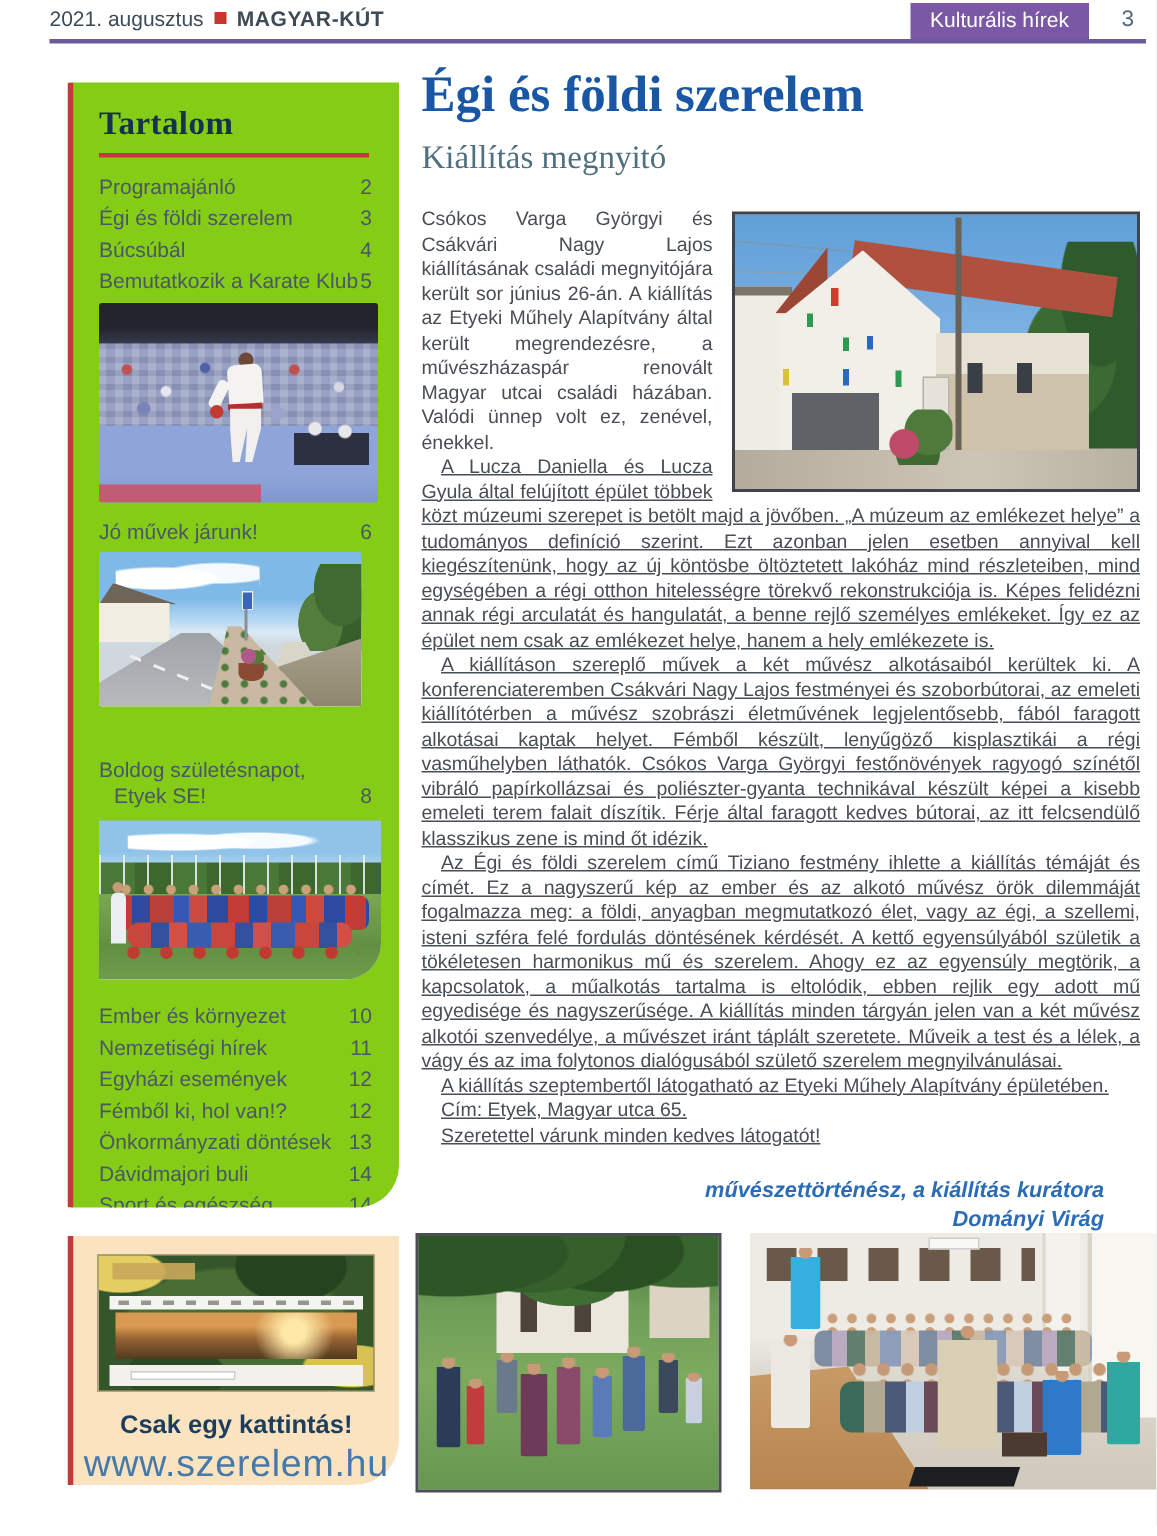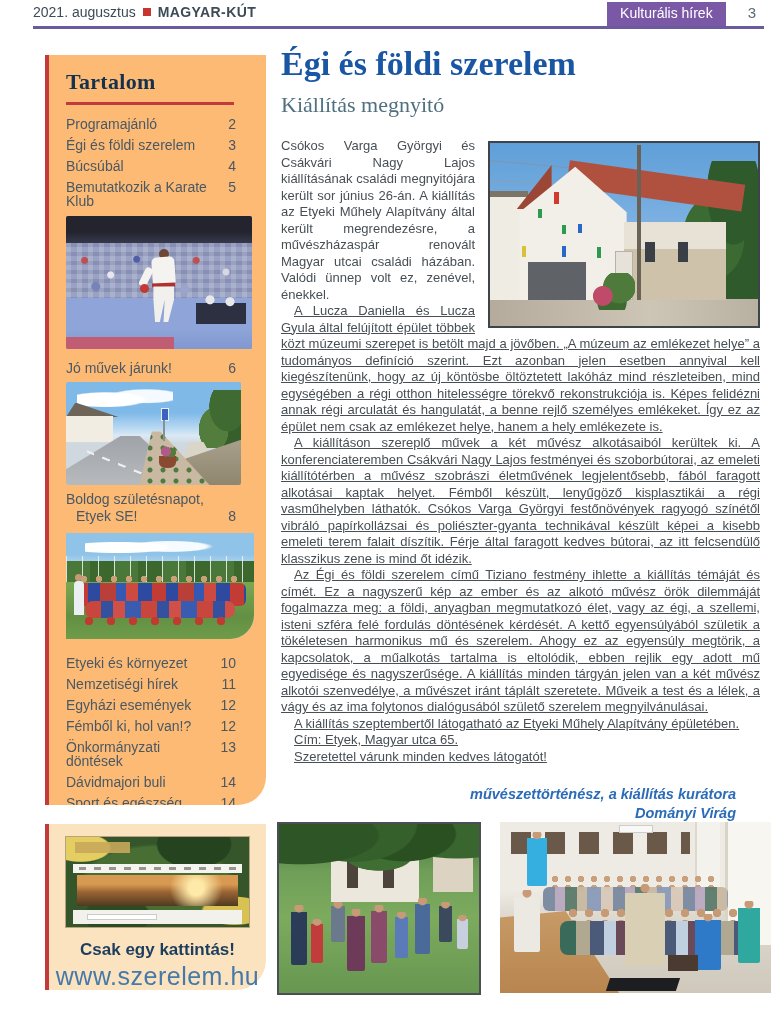--- a/index.html
+++ b/index.html
@@ -14,30 +14,30 @@
          border-bottom:3px solid #6b5a9e; display:flex; justify-content:space-between; align-items:flex-end; }
   .hdr-left { display:flex; align-items:center; padding-bottom:6px; font-size:14px; color:#3d4b57; }
   .hdr-date { font-weight:400; }
   .hdr-sq { display:inline-block; width:8px; height:8px; background:#c8342e; margin:0 7px; }
   .hdr-pub { font-weight:700; letter-spacing:0.4px; }
   .hdr-right { display:flex; align-items:flex-end; }
   .hdr-badge { background:#7a58a6; color:#fff; font-size:14px; padding:3px 13px 5px; }
   .hdr-pageno { font-size:15px; color:#5a6a75; margin-left:22px; margin-right:8px; padding-bottom:5px; }
   
   .sidebar { position:absolute; left:45px; top:55px; width:221px; height:750px;
-             background:#fdba74; border-left:4px solid #c23a3c; border-radius:0 0 28px 0;
-             padding:14px 30px 0 17px; overflow:hidden; }
+             background:#84cc16; border-left:4px solid #c23a3c; border-radius:0 0 28px 0;
+             padding:14px 18px 0 17px; overflow:hidden; }
   .toc-title { font-family:"Liberation Serif","DejaVu Serif",serif; font-weight:bold;
                font-size:22px; color:#14314e; letter-spacing:0.3px; }
   .toc-rule { height:3px; background:#c23a3c; margin:7px 2px 12px 0; }
   .toc-row { display:flex; justify-content:space-between; font-size:14px; color:#4a5864;
              margin-bottom:7px; line-height:14px; }
   .toc-row .pg { color:#4a5864; }
   .toc-row2 { display:flex; justify-content:space-between; align-items:flex-end;
-              font-size:14px; color:#4a5864; margin-top:6px; line-height:17px; }
+              font-size:14px; color:#4a5864; margin-top:34px; line-height:17px; }
   .toc-row2 .l2 { padding-left:10px; }
   .mt12 { margin-top:12px; } .mt17 { margin-top:17px; } .mt8 { margin-top:8px; } .mt2 { margin-top:2px; }
   .sb-photo { position:relative; overflow:hidden; border-radius:2px; }
   
   .ph-karate { width:186px; height:133px; background:#8d97bd; }
   .ka-top { position:absolute; top:0; left:0; right:0; height:22%;
             background:linear-gradient(180deg,#23242e 0 55%,#3a3d52 100%); }
   .ka-crowd { position:absolute; top:20%; left:0; right:0; height:44%; background-color:#99a2c4;
     background-image:
       radial-gradient(circle at 10% 30%, #c05050 0 3px, transparent 4px),
@@ -317,21 +317,21 @@
       <div class="tm-field"></div>
         <div class="tm-heads"></div>
         <div class="tm-bodies"></div>
       <div class="tm-front"></div>
         <div class="tm-balls"></div>
       <div class="tm-coach"></div>
         <div class="tm-coach-head"></div>
     </div>
 
     <div class="toc-row mt17">
-      <span>Etyeki és környezet</span>
+      <span>Ember és környezet</span>
       <span class="pg">10</span>
     </div>
     <div class="toc-row">
       <span>Nemzetiségi hírek</span>
       <span class="pg">11</span>
     </div>
     <div class="toc-row">
       <span>Egyházi események</span>
       <span class="pg">12</span>
     </div>

